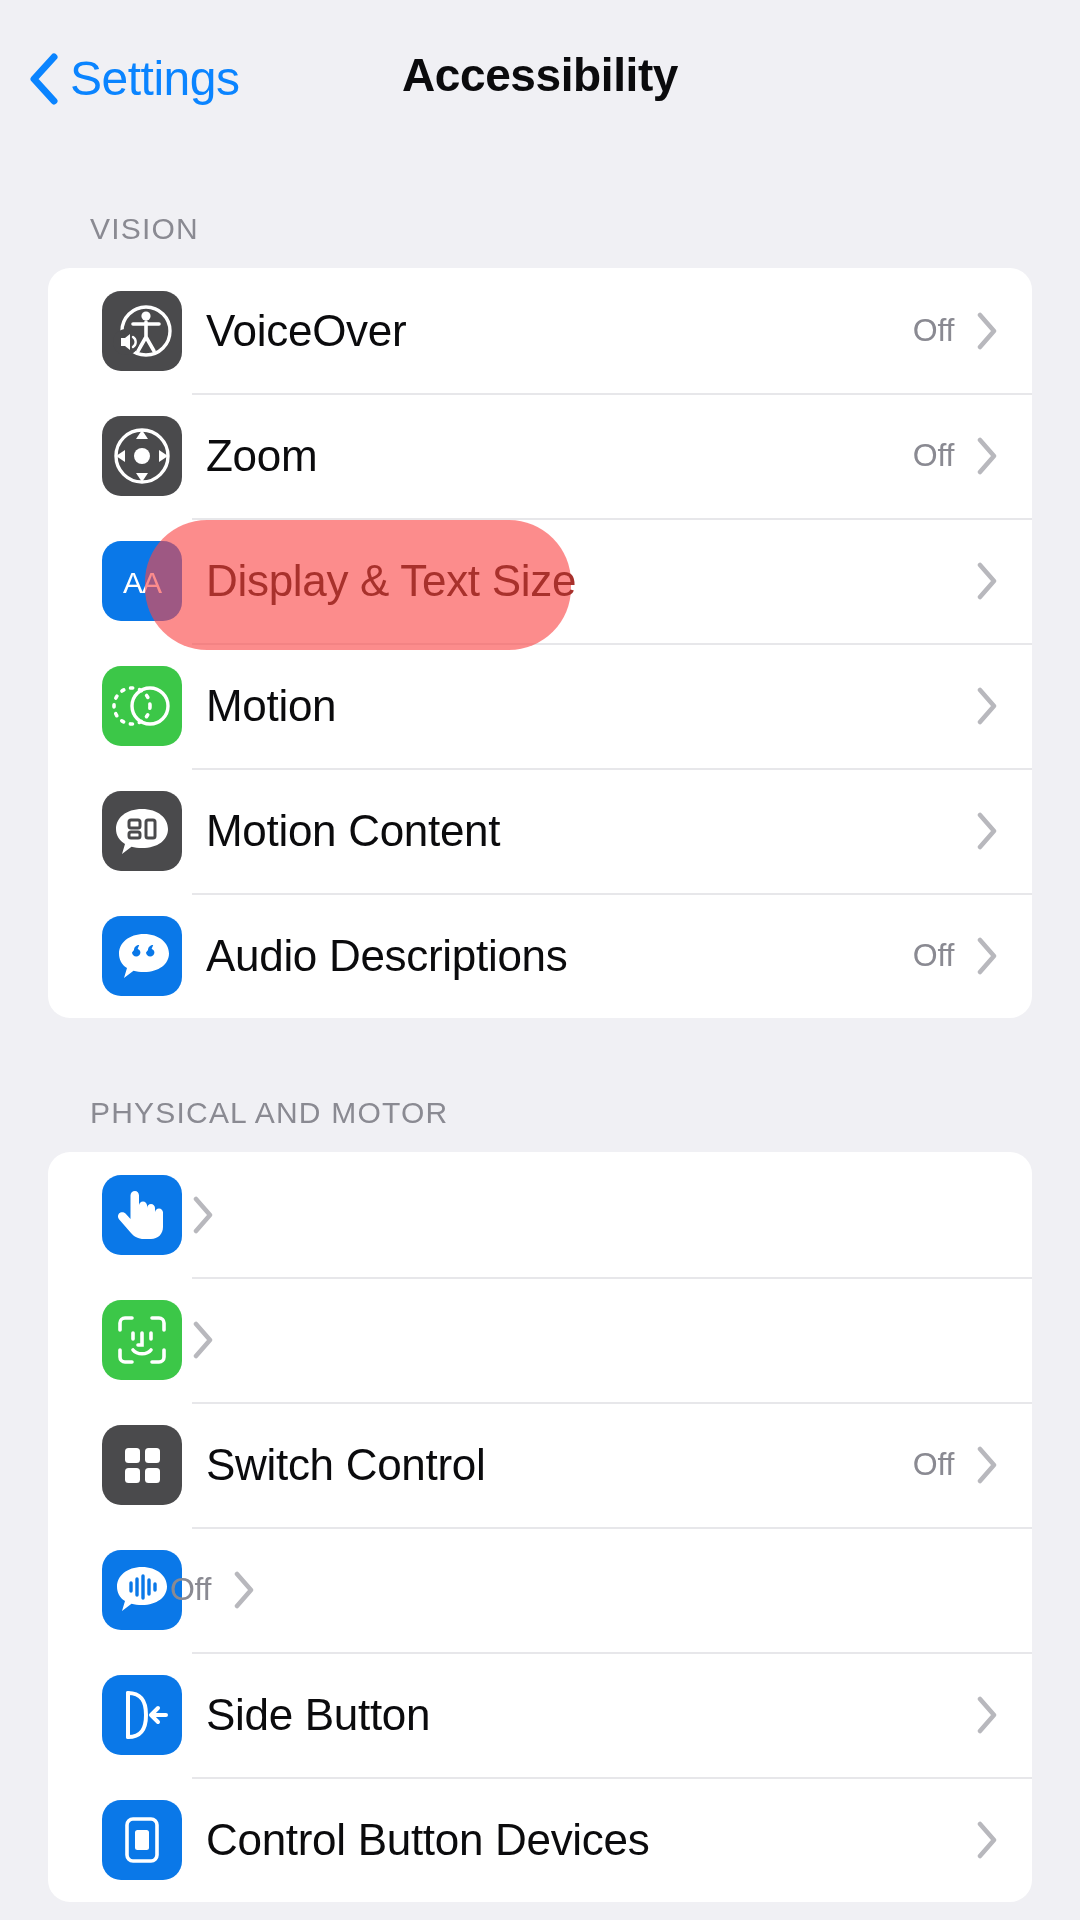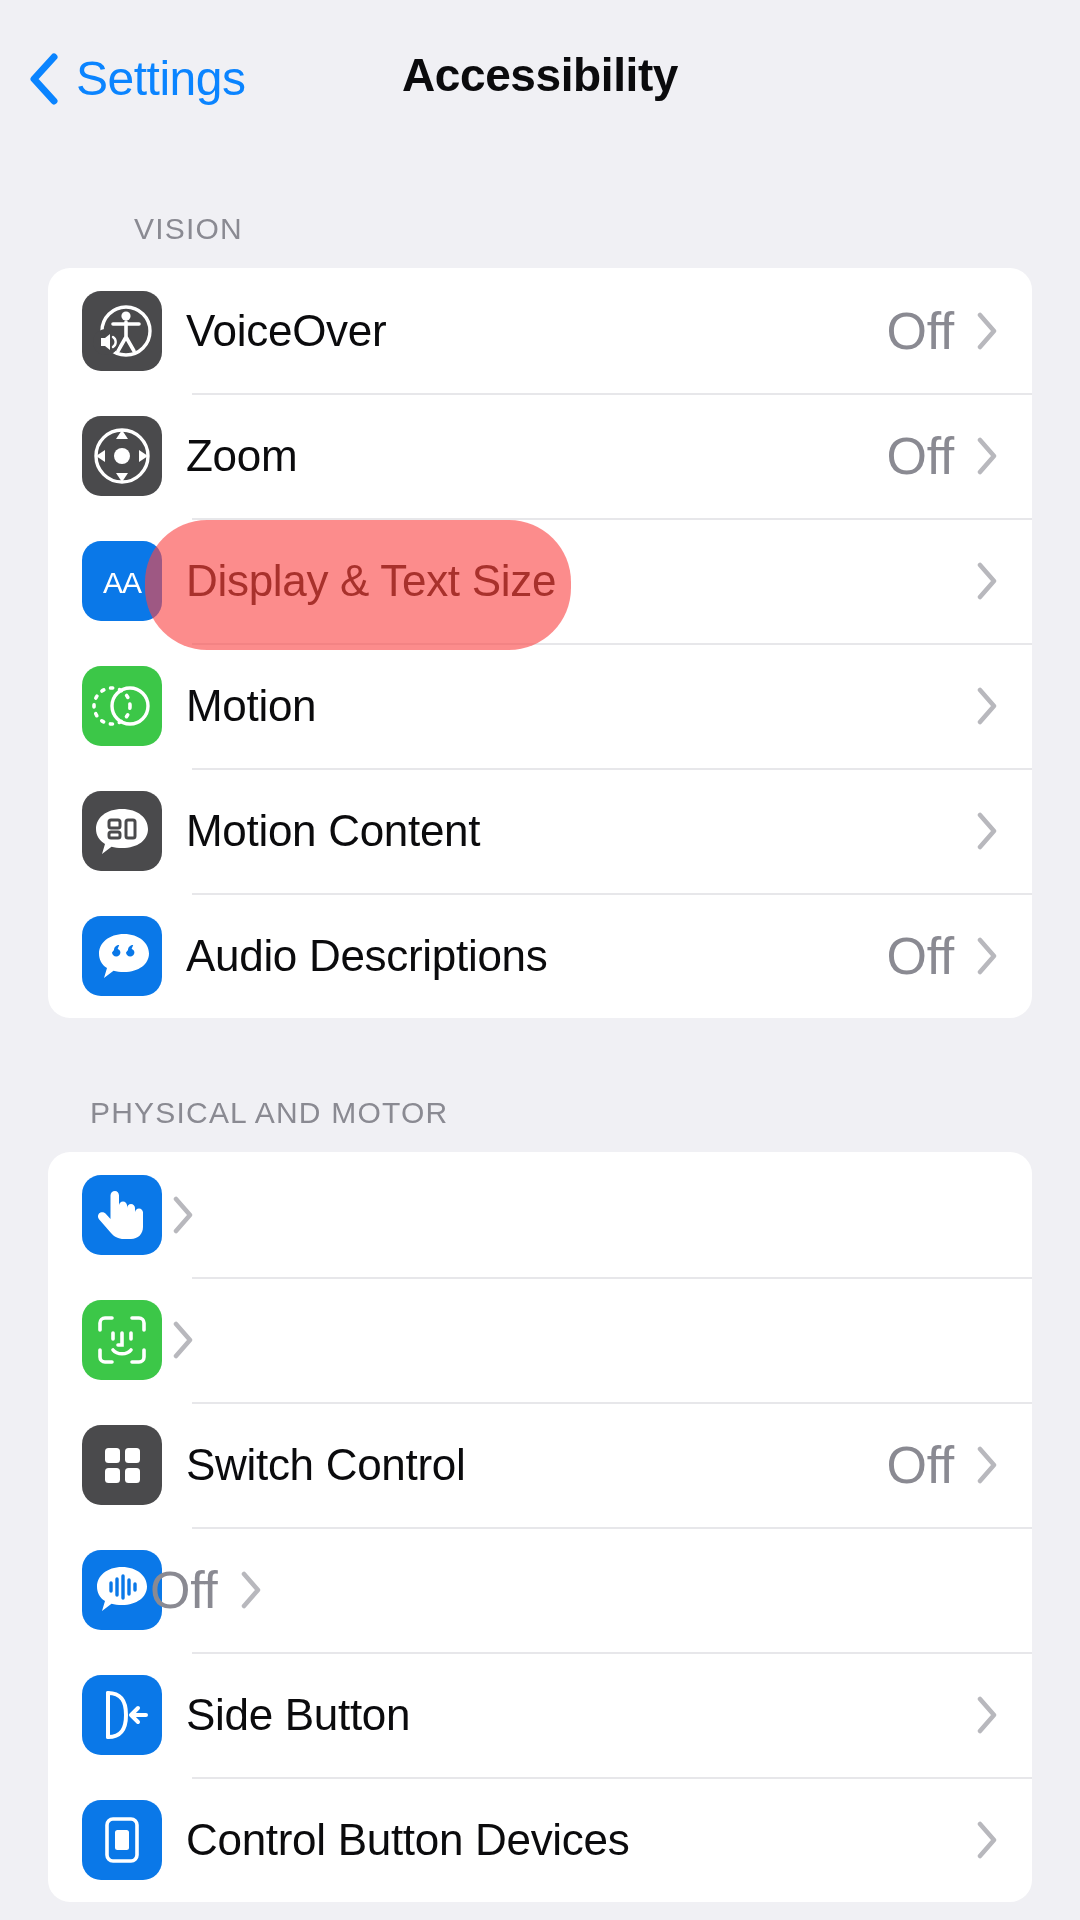--- a/index.html
+++ b/index.html
@@ -10,63 +10,63 @@
     overflow:hidden;
   }
   .screen { position:relative; width:1080px; height:1920px; background:#f0f0f4; }
 
   
   .navbar {
     height:150px; display:flex; align-items:center; padding:0 28px;
     position:relative;
   }
   .back-btn {
-    display:flex; align-items:center; gap:18px;
+    display:flex; align-items:center; gap:12px;
     cursor:pointer; padding-top:8px;
   }
   .chev-back { width:30px; height:52px; flex:none; display:block; }
   .back-label {
     font-size:48px; color:#0a84ff; letter-spacing:-0.5px; line-height:1;
   }
   .nav-title {
     position:absolute; left:0; right:0; top:0; bottom:0;
     display:flex; align-items:center; justify-content:center;
     font-size:46px; font-weight:bold; color:#0b0b0d; letter-spacing:-0.4px;
     padding-top:0; pointer-events:none;
   }
 
   
   .section-header {
     font-size:30px; color:#8a8a92; letter-spacing:1.2px;
     padding:0 0 22px 90px;
   }
-  .sec-vision   { margin-top:62px;margin-left:44px; }
+  .sec-vision   { margin-top:62px; }
   .sec-physical { margin-top:78px; }
 
   .card {
     background:#ffffff; border-radius:22px;
     margin:0 48px; overflow:hidden;
   }
 
   .row {
     display:flex; align-items:center; height:125px;
-    padding:0 34px 0 34px; position:relative; cursor:pointer;
+    padding:0 34px 0 54px; position:relative; cursor:pointer;
   }
   .row + .row::before {
     content:""; position:absolute; left:144px; right:0; top:0;
     height:2px; background:#e7e7ea;
   }
   .icon-wrap { width:68px; height:80px; flex:none; }
   .icon-wrap svg { display:block; width:80px; height:80px; }
   .row-label {
     font-size:44px; color:#0b0b0d; letter-spacing:-0.3px;
     margin-left:36px; flex:1; white-space:nowrap;
   }
   .row-value {
-    font-size:52px; color:#8a8a92; letter-spacing:-0.3px; margin-right:22px;
+    font-size:32px; color:#8a8a92; letter-spacing:-0.3px; margin-right:22px;
   }
   .chev { width:22px; height:38px; flex:none; display:block; }
 
   
   .highlight {
     position:absolute;
     left:145px; width:426px; height:130px;
     border-radius:62px;
     background:rgba(250,70,70,0.62);
     pointer-events:none;

